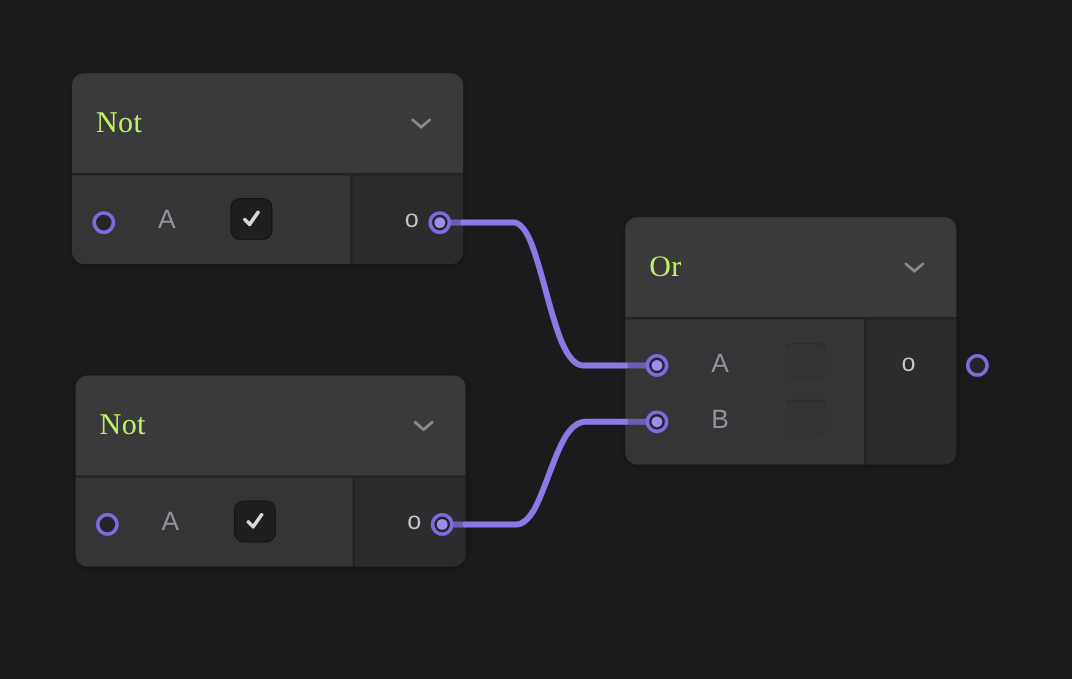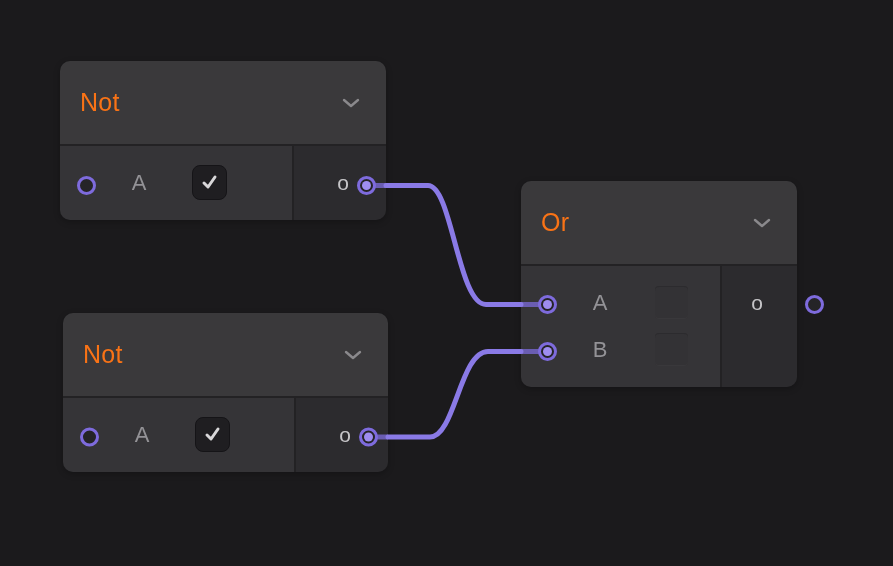--- a/index.html
+++ b/index.html
@@ -27,23 +27,24 @@
     background: #3a393b;
     border-bottom: 2px solid #232224;
     border-radius: 10px 10px 0 0;
     display: flex;
     align-items: center;
     justify-content: space-between;
     padding: 0 26px 0 20px;
     box-sizing: border-box;
   }
   .node-title {
-    color: #f97316;
+    color: #bef264;
     font-size: 25px;
     letter-spacing: 0.3px;
+    font-family: Liberation Serif, serif;
   }
   .chevron { flex: 0 0 auto; }
   .node-body {
     display: flex;
   }
   .inputs-section {
     flex: 1;
     background: #353437;
     border-radius: 0 0 0 10px;
     padding: 13px 0 14px 0;

